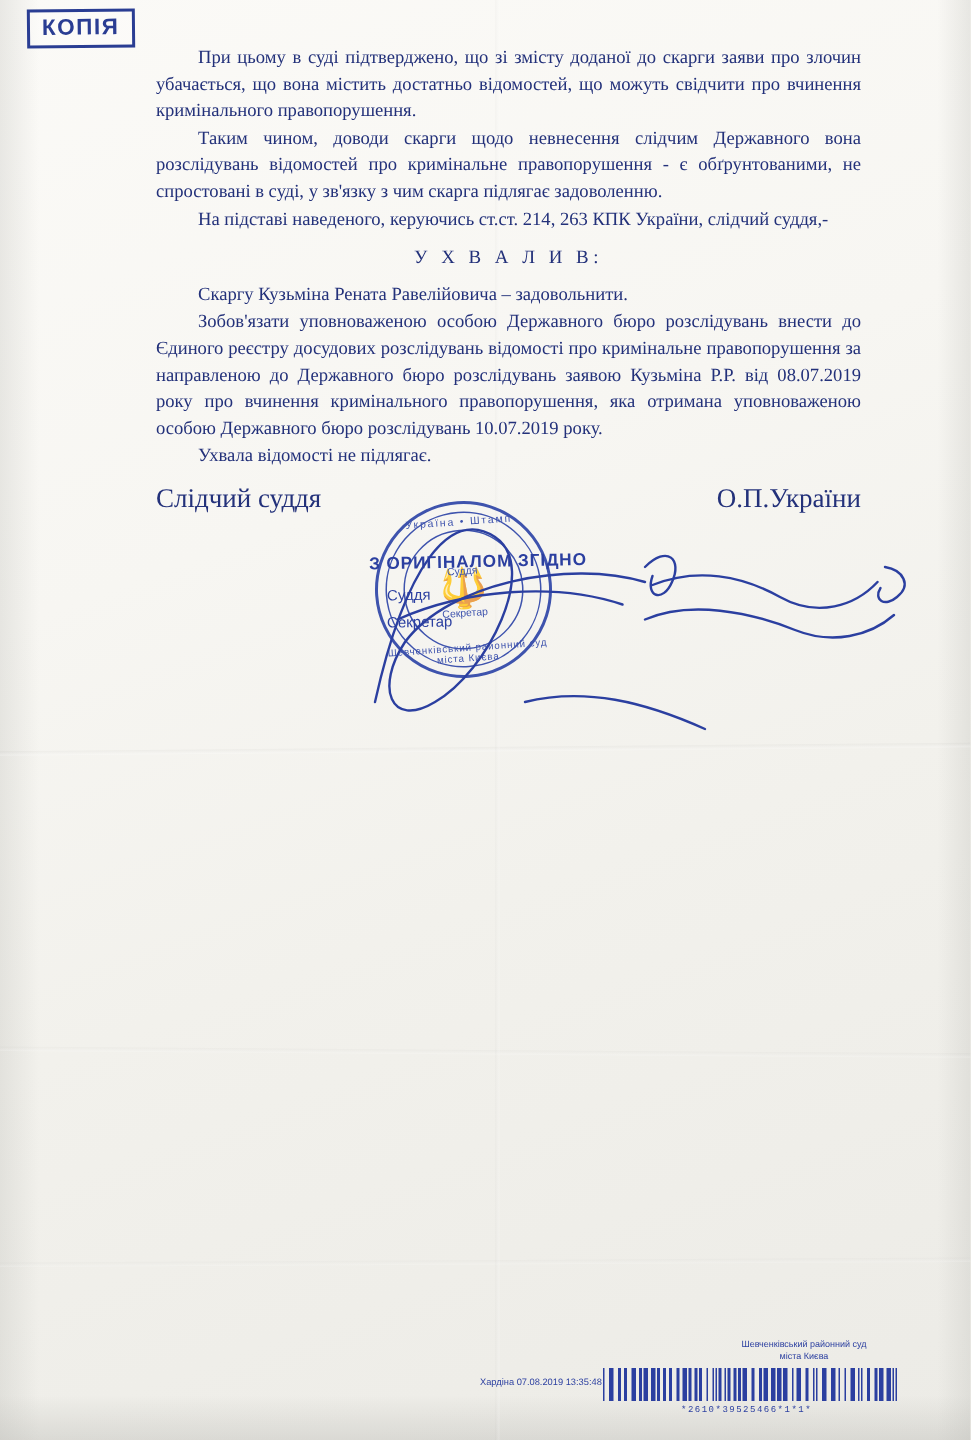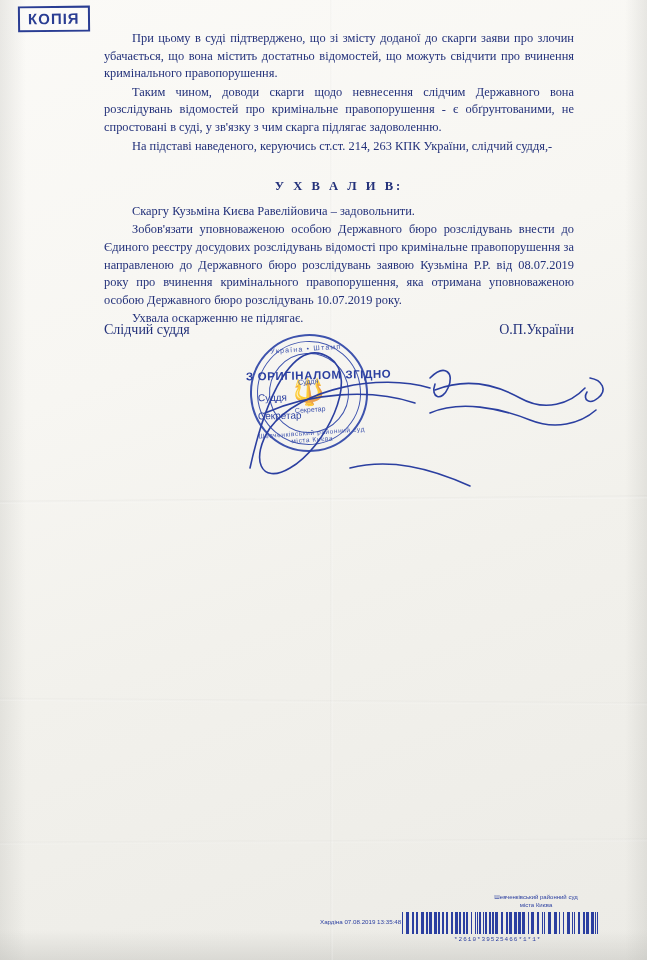--- a/index.html
+++ b/index.html
@@ -74,33 +74,33 @@
     color: #23317a;
   }
   .body-text p {
     margin: 0 0 1px 0;
     text-indent: 28px;
   }
   .ruling-word {
     display: block;
     text-align: center;
     letter-spacing: 3px;
-    font-weight: bold;
-    margin: 23px 0 7px 0;
+    font-weight: normal;
+    margin: 8px 0 7px 0;
     text-indent: 0;
     font-size: 12.6px;
   }
   .sign-row {
     position: absolute;
     left: 104px;
     top: 322px;
     width: 470px;
     display: flex;
     justify-content: space-between;
-    font-size: 14px;
+    font-size: 18px;
     color: #23317a;
     gap: 18px;
   }
 
   
   .seal {
     position: absolute;
     left: 250px;
     top: 334px;
     width: 118px;
@@ -230,23 +230,23 @@
   <div class="crease c3"></div>
   <div class="crease-v v1"></div>
 
   <div class="kopia">КОПІЯ</div>
 
   <div class="body-text">
     <p>При цьому в суді підтверджено, що зі змісту доданої до скарги заяви про злочин убачається, що вона містить достатньо відомостей, що можуть свідчити про вчинення кримінального правопорушення.</p>
     <p>Таким чином, доводи скарги щодо невнесення слідчим Державного вона розслідувань відомостей про кримінальне правопорушення - є обґрунтованими, не спростовані в суді, у зв'язку з чим скарга підлягає задоволенню.</p>
     <p>На підставі наведеного, керуючись ст.ст. 214, 263 КПК України, слідчий суддя,-</p>
     <span class="ruling-word">У Х В А Л И В:</span>
-    <p>Скаргу Кузьміна Києва Равелійовича – задовольнити.</p>
+    <p>Скаргу Кузьміна Рената Равелійовича – задовольнити.</p>
     <p>Зобов'язати уповноваженою особою Державного бюро розслідувань внести до Єдиного реєстру досудових розслідувань відомості про кримінальне правопорушення за направленою до Державного бюро розслідувань заявою Кузьміна Р.Р. від 08.07.2019 року про вчинення кримінального правопорушення, яка отримана уповноваженою особою Державного бюро розслідувань 10.07.2019 року.</p>
-    <p>Ухвала оскарженню не підлягає.</p>
+    <p>Ухвала відомості не підлягає.</p>
   </div>
 
   <div class="sign-row">
     <span>Слідчий суддя</span>
     <span>О.П.України</span>
   </div>
 
   <div class="seal">
     <div class="ring"></div>
     <div class="ring ring2"></div>

